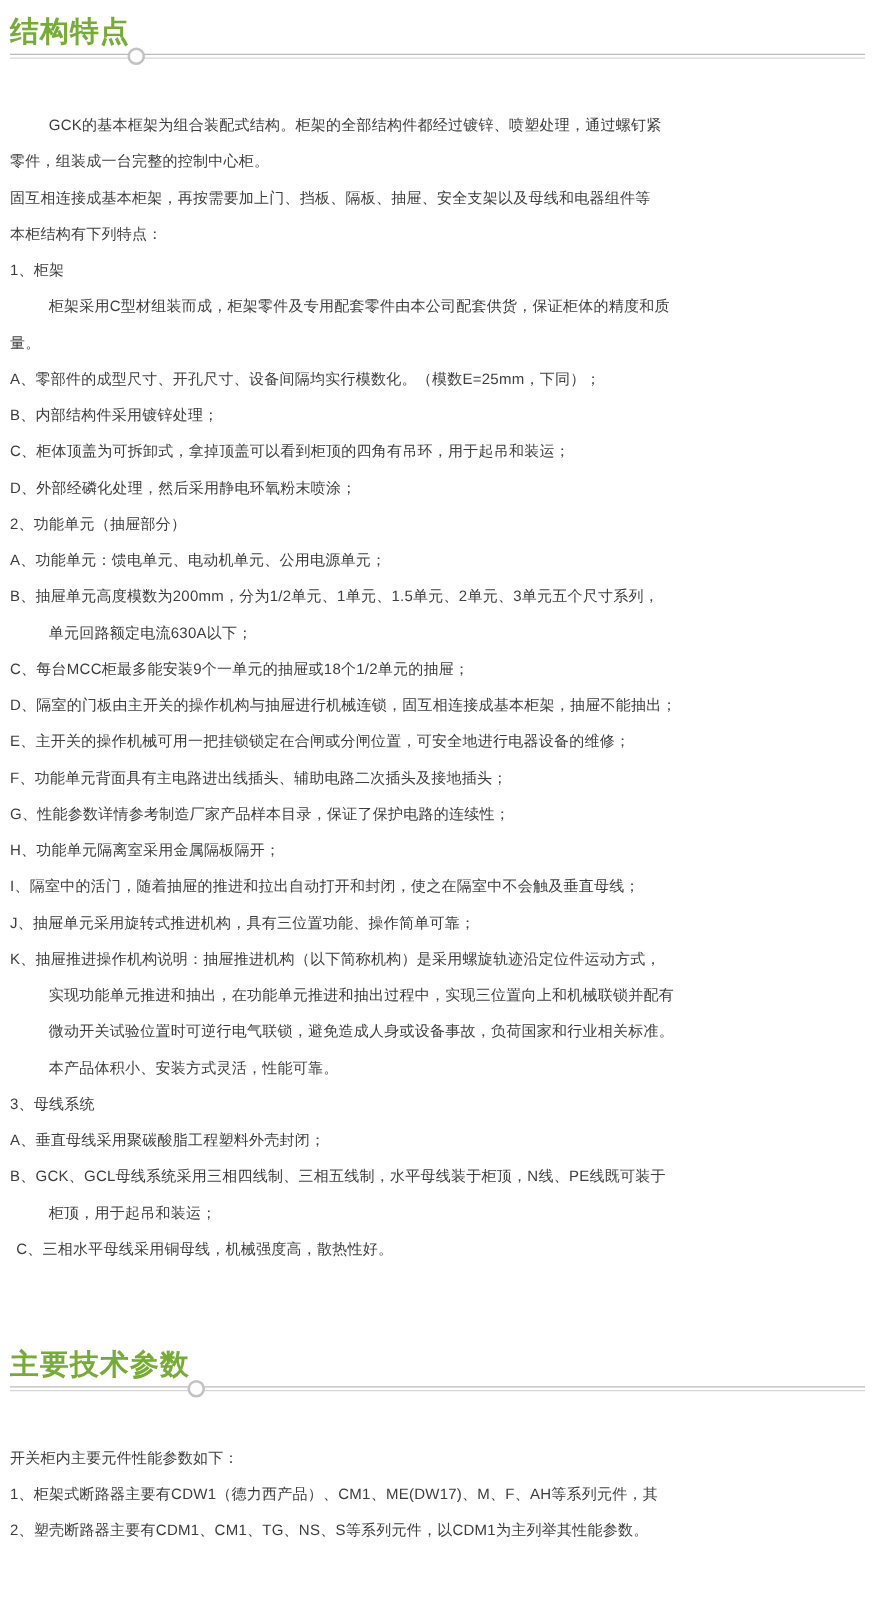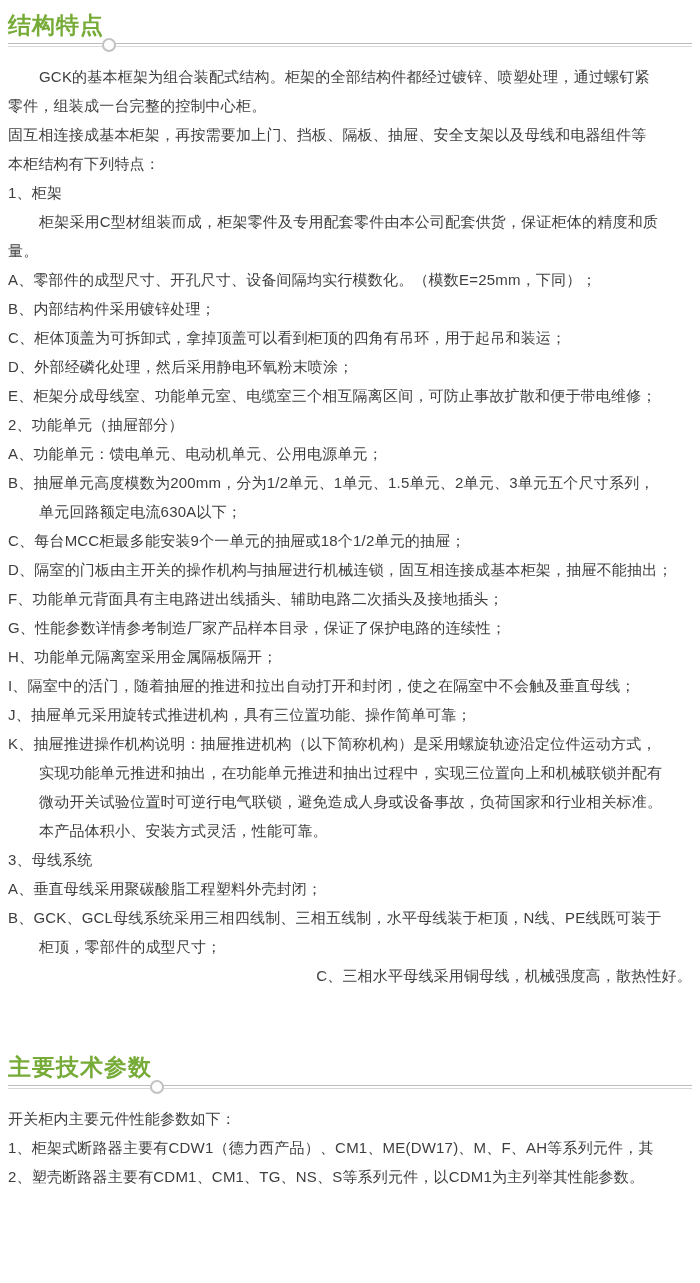--- a/index.html
+++ b/index.html
@@ -46,31 +46,31 @@
     top: -6px;
     left: 92px;
     width: 10px;
     height: 10px;
     box-sizing: content-box;
     border: 2px solid #c2c2c2;
     border-radius: 50%;
     background: #fdfdfd;
   }
   .sec-body {
-    margin-top: 15px;
-    font-size: 15px;
+    margin-top: 39px;
+    font-size: 12px;
     line-height: 29px;
   }
   .line {
     margin: 0;
     white-space: nowrap;
     letter-spacing: 0.2px;
   }
   .ind-0 { padding-left: 0; }
-  .ind-1 { padding-left: 5px; text-align: right; }
+  .ind-1 { padding-left: 5px; }
   .ind-2 { padding-left: 31px; }
 </style>
 </head>
 <body>
 
 <div class="page" id="doc-root">
   <section class="sec sec-first">
     <div class="sec-header">
       <h2 class="sec-title">结构特点</h2>
       <div class="divider">
@@ -93,34 +93,34 @@
   <p class="line ind-0">量。</p>
 
   <p class="line ind-0">A、零部件的成型尺寸、开孔尺寸、设备间隔均实行模数化。（模数E=25mm，下同）；</p>
 
   <p class="line ind-0">B、内部结构件采用镀锌处理；</p>
 
   <p class="line ind-0">C、柜体顶盖为可拆卸式，拿掉顶盖可以看到柜顶的四角有吊环，用于起吊和装运；</p>
 
   <p class="line ind-0">D、外部经磷化处理，然后采用静电环氧粉末喷涂；</p>
 
-  <p class="line ind-0">E、柜架分成母线室、功能单元室、电缆室三个相互隔离区间，可防止事故扩散和便于带电维修；</p>
 
   <p class="line ind-0">2、功能单元（抽屉部分）</p>
 
   <p class="line ind-0">A、功能单元：馈电单元、电动机单元、公用电源单元；</p>
 
   <p class="line ind-0">B、抽屉单元高度模数为200mm，分为1/2单元、1单元、1.5单元、2单元、3单元五个尺寸系列，</p>
 
   <p class="line ind-2">单元回路额定电流630A以下；</p>
 
   <p class="line ind-0">C、每台MCC柜最多能安装9个一单元的抽屉或18个1/2单元的抽屉；</p>
 
   <p class="line ind-0">D、隔室的门板由主开关的操作机构与抽屉进行机械连锁，固互相连接成基本柜架，抽屉不能抽出；</p>
 
+  <p class="line ind-0">E、主开关的操作机械可用一把挂锁锁定在合闸或分闸位置，可安全地进行电器设备的维修；</p>
 
   <p class="line ind-0">F、功能单元背面具有主电路进出线插头、辅助电路二次插头及接地插头；</p>
 
   <p class="line ind-0">G、性能参数详情参考制造厂家产品样本目录，保证了保护电路的连续性；</p>
 
   <p class="line ind-0">H、功能单元隔离室采用金属隔板隔开；</p>
 
   <p class="line ind-0">I、隔室中的活门，随着抽屉的推进和拉出自动打开和封闭，使之在隔室中不会触及垂直母线；</p>
 
   <p class="line ind-0">J、抽屉单元采用旋转式推进机构，具有三位置功能、操作简单可靠；</p>
@@ -132,21 +132,21 @@
   <p class="line ind-2">微动开关试验位置时可逆行电气联锁，避免造成人身或设备事故，负荷国家和行业相关标准。</p>
 
   <p class="line ind-2">本产品体积小、安装方式灵活，性能可靠。</p>
 
   <p class="line ind-0">3、母线系统</p>
 
   <p class="line ind-0">A、垂直母线采用聚碳酸脂工程塑料外壳封闭；</p>
 
   <p class="line ind-0">B、GCK、GCL母线系统采用三相四线制、三相五线制，水平母线装于柜顶，N线、PE线既可装于</p>
 
-  <p class="line ind-2">柜顶，零部件的成型尺寸；</p>
+  <p class="line ind-2">柜顶，用于起吊和装运；</p>
 
   <p class="line ind-1">C、三相水平母线采用铜母线，机械强度高，散热性好。</p>
 </div>
   </section>
 
   <section class="sec">
     <div class="sec-header">
       <h2 class="sec-title">主要技术参数</h2>
       <div class="divider">
         <span class="knob" style="left: 142px;"></span>

